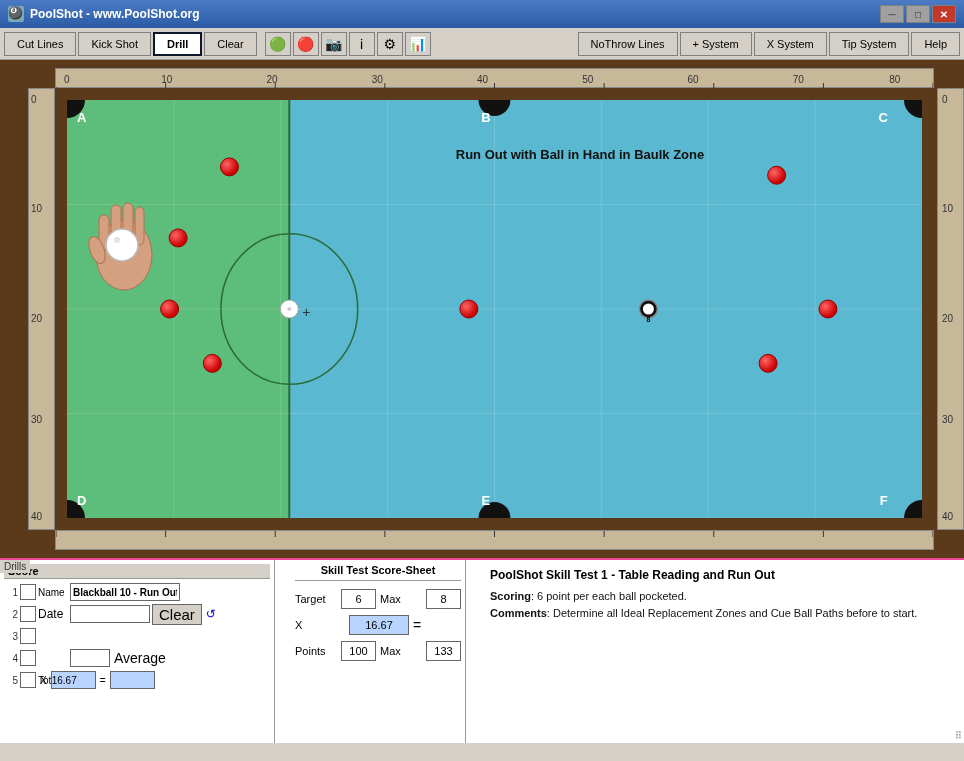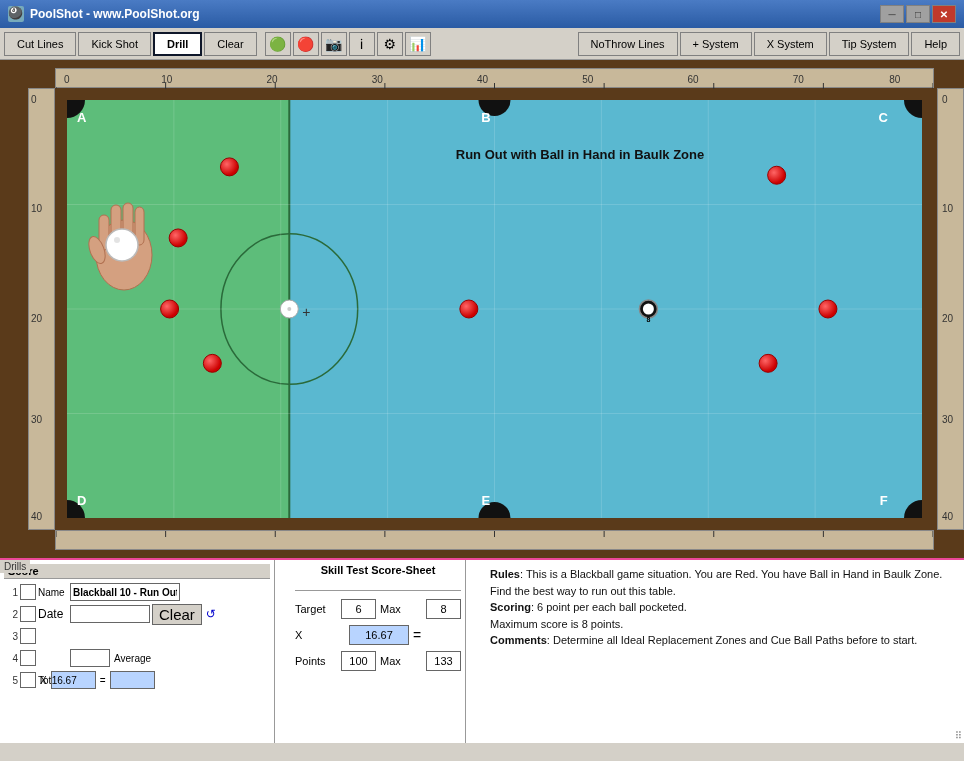--- a/index.html
+++ b/index.html
@@ -128,21 +128,21 @@
 
     .score-input {
       height: 18px;
       border: 1px solid #666;
       background: white;
       font-size: 10px;
     }
 
     .score-name-input { width: 110px; font-weight: bold; font-size: 11px; padding: 1px 2px; }
     .score-date-input { width: 80px; }
-    .score-avg-label { font-size: 10px; margin-left: 2px; }
+    .score-avg-label { font-size: 14px; margin-left: 2px; }
     .score-x-label { font-size: 10px; margin: 0 2px; }
     .score-val-input { width: 45px; background: #b8d4ff; }
     .score-eq-label { font-size: 10px; margin: 0 2px; }
     .score-result-input { width: 45px; background: #b8d4ff; }
 
     .clear-btn {
       padding: 1px 6px;
       font-size: 15px;
       background: #d4d0c8;
       border: 1px solid #666;
@@ -155,21 +155,21 @@
       border-right: 1px solid #999;
       padding: 4px;
     }
 
     .skill-header {
       text-align: center;
       font-weight: bold;
       font-size: 11px;
       margin-bottom: 6px;
       border-bottom: 1px solid #999;
-      padding-bottom: 14px;
+      padding-bottom: 4px;
     }
 
     .skill-row {
       display: flex;
       align-items: center;
       height: 24px;
       gap: 4px;
       margin-bottom: 2px;
     }
 
@@ -475,26 +475,23 @@
 
     <div class="skill-row">
       <span class="skill-label">Points</span>
       <input class="skill-input skill-num" value="100" style="">
       <span class="skill-label">Max</span>
       <input class="skill-input skill-num" value="133" style="">
     </div>
   </div>
 
   <div class="desc-section">
-    <div class="desc-text">
-      <span class="desc-bold">Rules</span><span>: This is a Blackball game situation. You are Red. You have Ball in Hand in Baulk Zone. Find the best way to run out this table.</span>
-    </div>
+    <div class="desc-title">PoolShot Skill Test 1 - Table Reading and Run Out</div>
     <div class="desc-text">
       <span class="desc-bold">Scoring</span><span>: 6 point per each ball pocketed.</span>
     </div>
-    <div class="desc-text">Maximum score is 8 points.</div>
     <div class="desc-text">
       <span class="desc-bold">Comments</span><span>: Determine all Ideal Replacement Zones and Cue Ball Paths before to start.</span>
     </div>
   </div>
 
   <div class="resize-grip">⠿</div>
 </div>
 
 </body></html>

